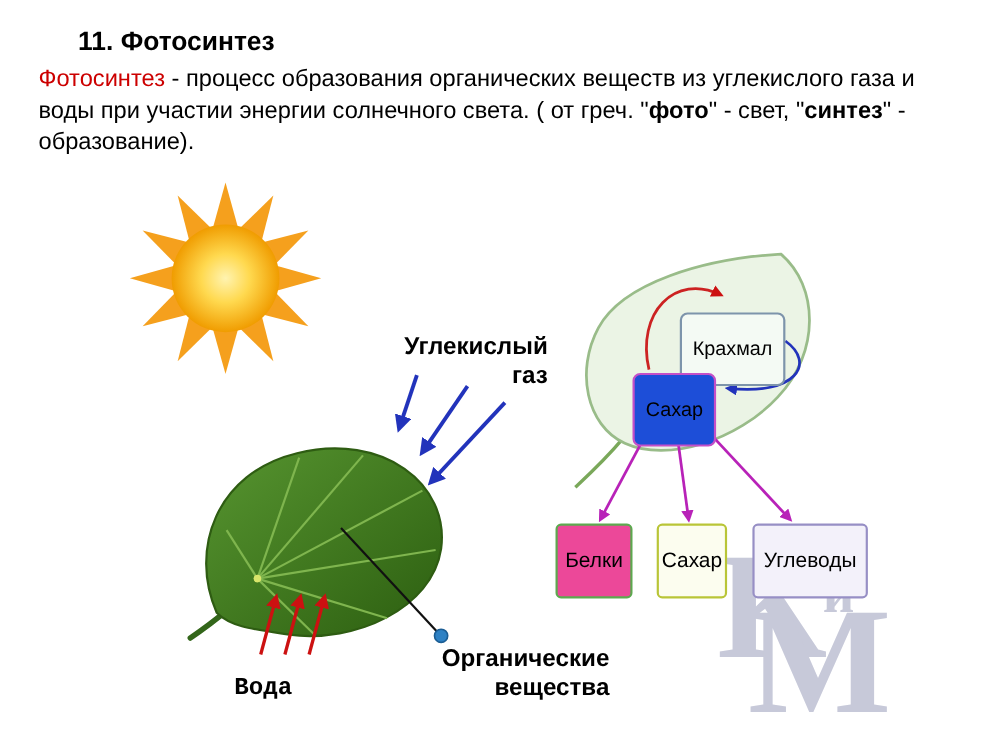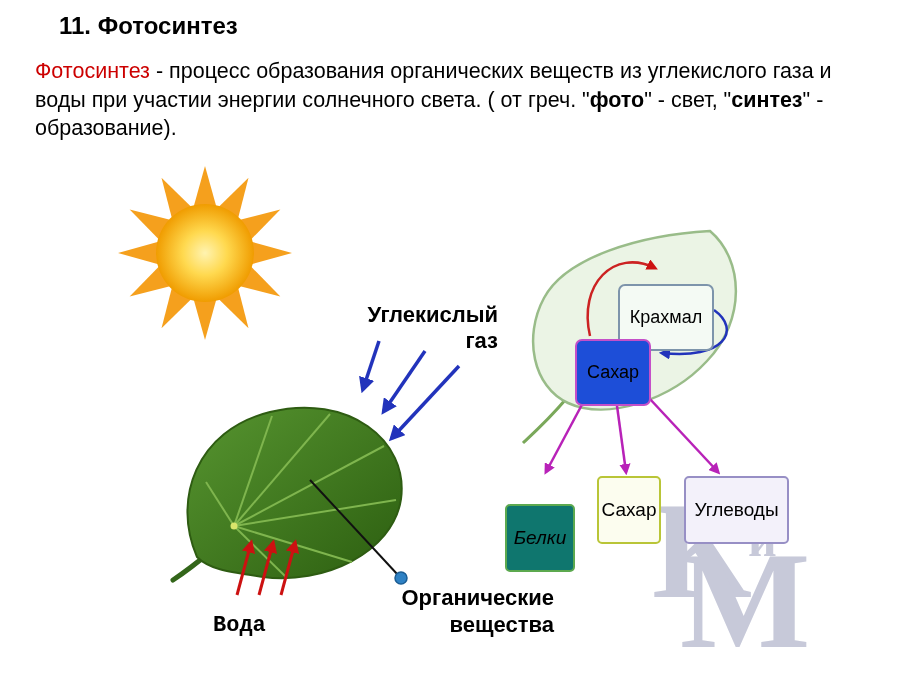--- a/index.html
+++ b/index.html
@@ -1,32 +1,32 @@
 <!DOCTYPE html>
 <html><head>
 <meta charset="utf-8">
 <style>
   html,body{margin:0;padding:0;background:#fff;}
   .page{position:relative;width:910px;height:683px;background:#ffffff;overflow:hidden;
         font-family:"Liberation Sans",sans-serif;color:#000;}
-  .title{position:absolute;left:55px;top:8px;margin:4px;font-size:24px;font-weight:bold;}
+  .title{position:absolute;left:55px;top:8px;margin:16px;font-size:24px;font-weight:bold;}
   .intro{position:absolute;left:35px;top:57px;width:808px;margin:0;
          font-size:21.5px;line-height:1.33;}
   .term{color:#cc0000;font-weight:normal;}
   .svg-layer{position:absolute;left:0;top:0;z-index:1;}
   .label{position:absolute;z-index:2;font-weight:bold;color:#000;}
   .co2-label{left:340px;top:302px;width:158px;text-align:right;font-size:22px;line-height:1.18;}
   .water-label{left:213px;top:613px;font-size:22px;font-family:Liberation Mono, monospace;}
   .organic-label{left:368px;top:585px;width:186px;text-align:right;font-size:22px;line-height:1.22;}
   .node{position:absolute;z-index:2;border-radius:7px;text-align:center;
         font-size:18px;padding:21px 0;background:#fff;}
   .starch{left:618px;top:284px;width:92px;background:#f4faf4;border:2px solid #7d94ab;}
   .sugar{left:575px;top:339px;width:72px;background:#1d4ed8;border:2px solid #c44fc8;text-align:center;}
   .product{font-size:19px;border-radius:5px;}
-  .proteins{left:505px;top:504px;width:66px;background:#0f766e;border:2px solid #5ca94f;font-style:italic;}
+  .proteins{left:505px;top:476px;width:66px;background:#ec4899;border:2px solid #5ca94f;}
   .fats{left:597px;top:476px;width:60px;background:#fcfdef;border:2px solid #b9c537;}
   .carbs{left:684px;top:476px;width:101px;background:#f3f1fa;border:2px solid #978fc5;}
   .watermark span{position:absolute;z-index:0;color:#c7c9d9;line-height:1;
         font-family:"Liberation Serif",serif;font-weight:bold;}
   .wm-k{left:652px;top:482px;font-size:138px;}
   .wm-i{left:748px;top:514px;font-size:50px;}
   .wm-m{left:680px;top:532px;font-size:138px;}
 </style>
 </head>
 <body>

